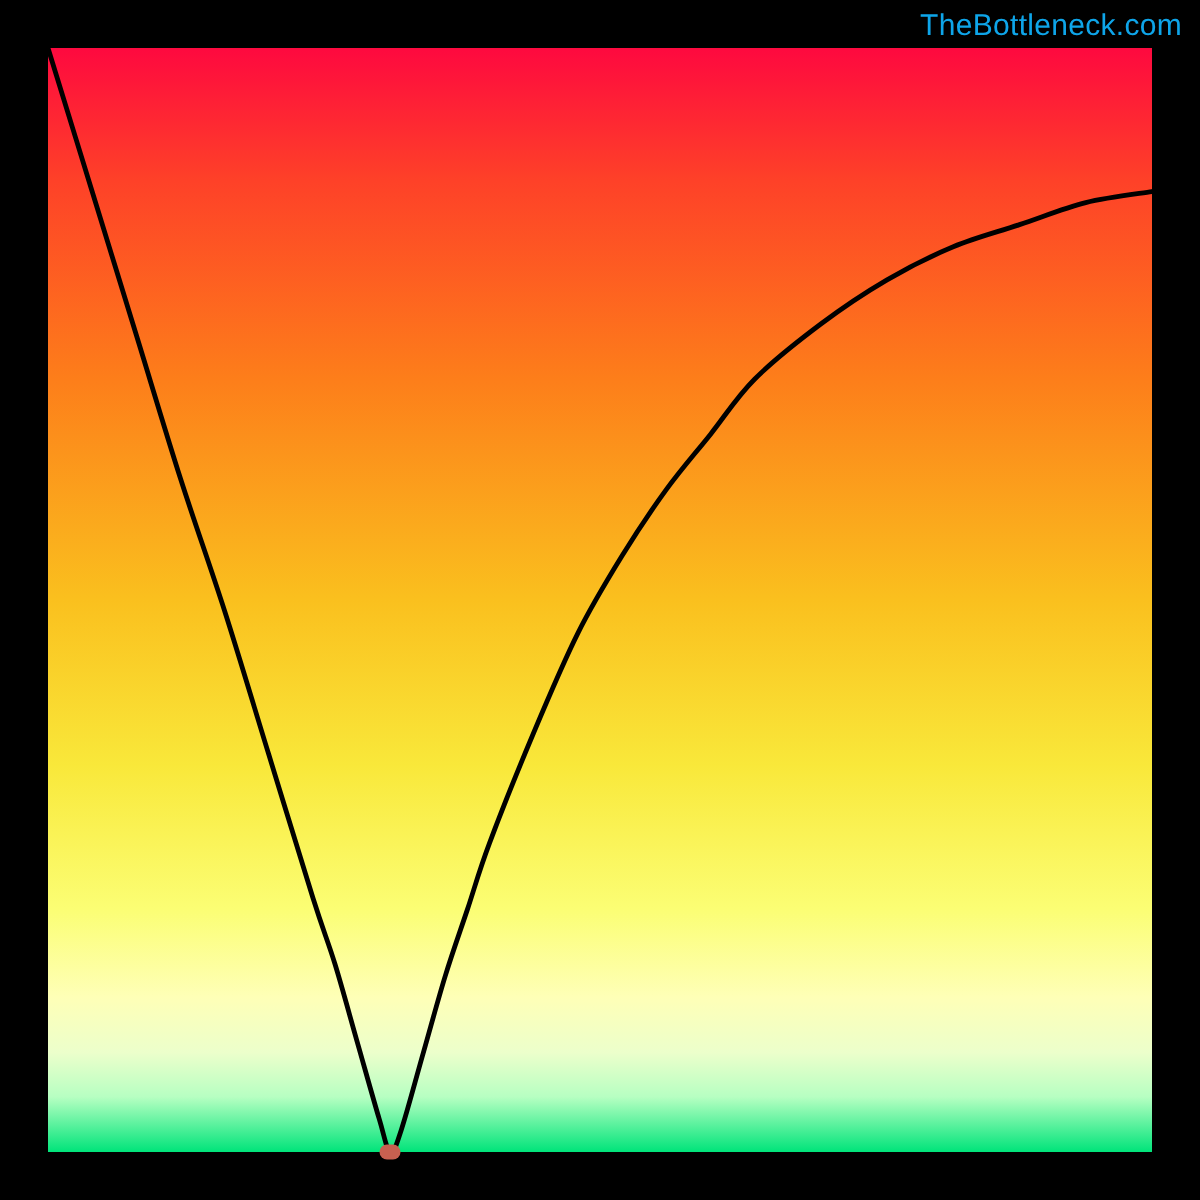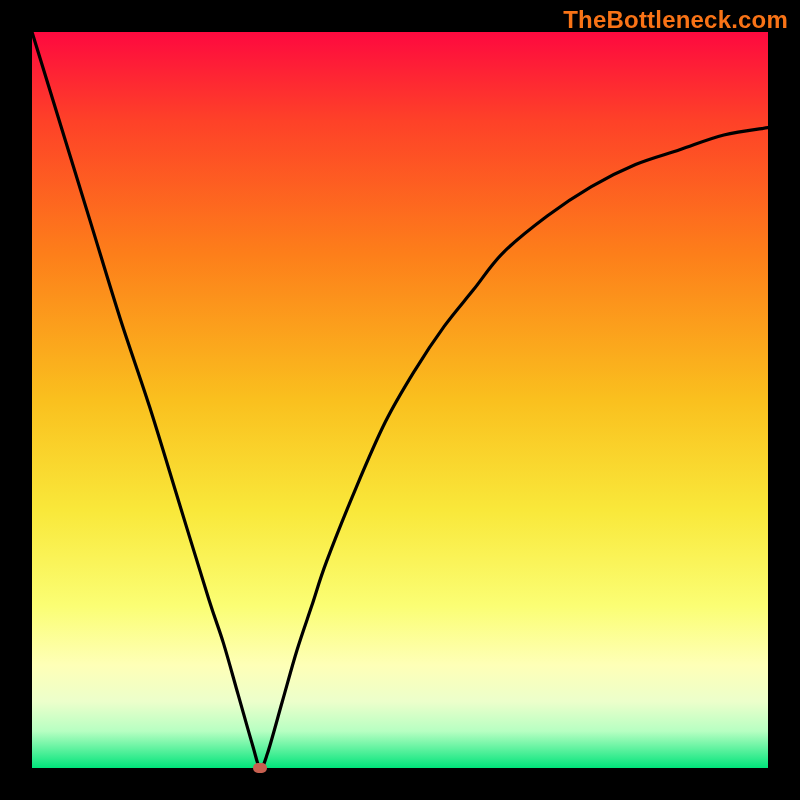--- a/index.html
+++ b/index.html
@@ -35,23 +35,23 @@
       #feffb7 86%,
       #ecffcb 91%,
       #b7ffc2 95%,
       #00e47a 100%
     );
   }
   .watermark {
     position: absolute;
     top: 6px;
     right: 12px;
-    color: #f97316;
-    font-size: 24px;
-    font-weight: 700;
+    color: #0ea5e9;
+    font-size: 20px;
+    font-weight: 400;
     letter-spacing: 0.2px;
   }
   svg.curve {
     position: absolute;
     top: 0;
     left: 0;
   }
   .marker {
     position: absolute;
     width: 14px;

